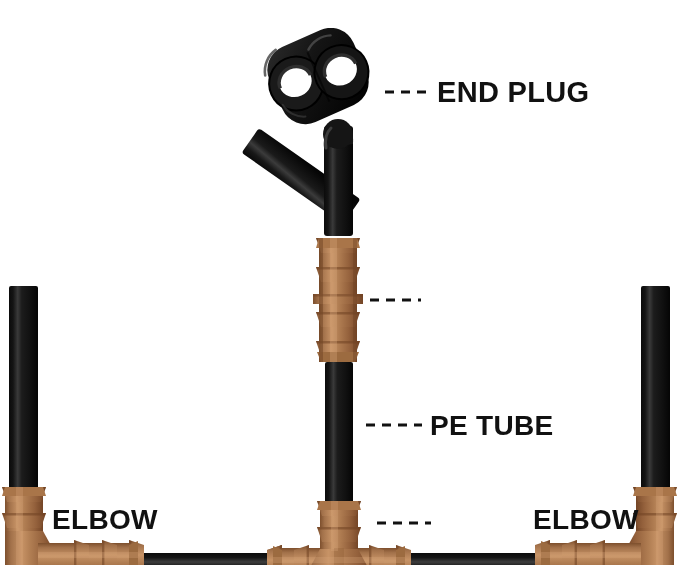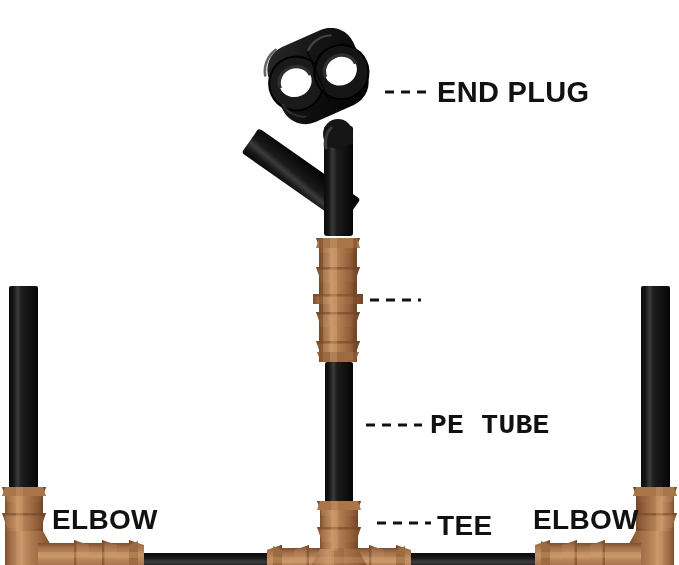--- a/index.html
+++ b/index.html
@@ -30,21 +30,21 @@
     position: absolute;
     font-family: "Liberation Sans", sans-serif;
     font-weight: 700;
     color: #111111;
     white-space: nowrap;
     letter-spacing: 0.3px;
     line-height: 1;
   }
   .lbl-endplug  { left: 437px; top: 50px;  font-size: 29px; }
   .lbl-coupling { left: 428px; top: 258px; font-size: 28px; }
-  .lbl-petube   { left: 430px; top: 384px; font-size: 28px; font-family: Liberation Mono, monospace; }
+  .lbl-petube   { left: 430px; top: 384px; font-size: 28px; }
   .lbl-tee      { left: 437px; top: 484px; font-size: 28px; }
   .lbl-elbow-l  { left: 52px;  top: 478px; font-size: 28px; }
   .lbl-elbow-r  { left: 533px; top: 478px; font-size: 28px; }
 </style>
 </head>
 <body>
 
 <div id="stage">
 
   <svg class="layer" viewBox="0 0 679 565" xmlns="http://www.w3.org/2000/svg">
@@ -267,19 +267,18 @@
       <path d="M -19 30 L 114 36 L 114 46 L -19 44 Z" fill="#6f4323" opacity="0.35"></path>
     </g>
 
   </svg>
 
   <div class="label-text lbl-endplug">END PLUG</div>
 
 
   <div class="label-text lbl-petube">PE TUBE</div>
 
-  <div class="label-text lbl-tee">TEE</div>
 
   <div class="label-text lbl-elbow-l">ELBOW</div>
 
   <div class="label-text lbl-elbow-r">ELBOW</div>
 
 </div>
 
 </body></html>

